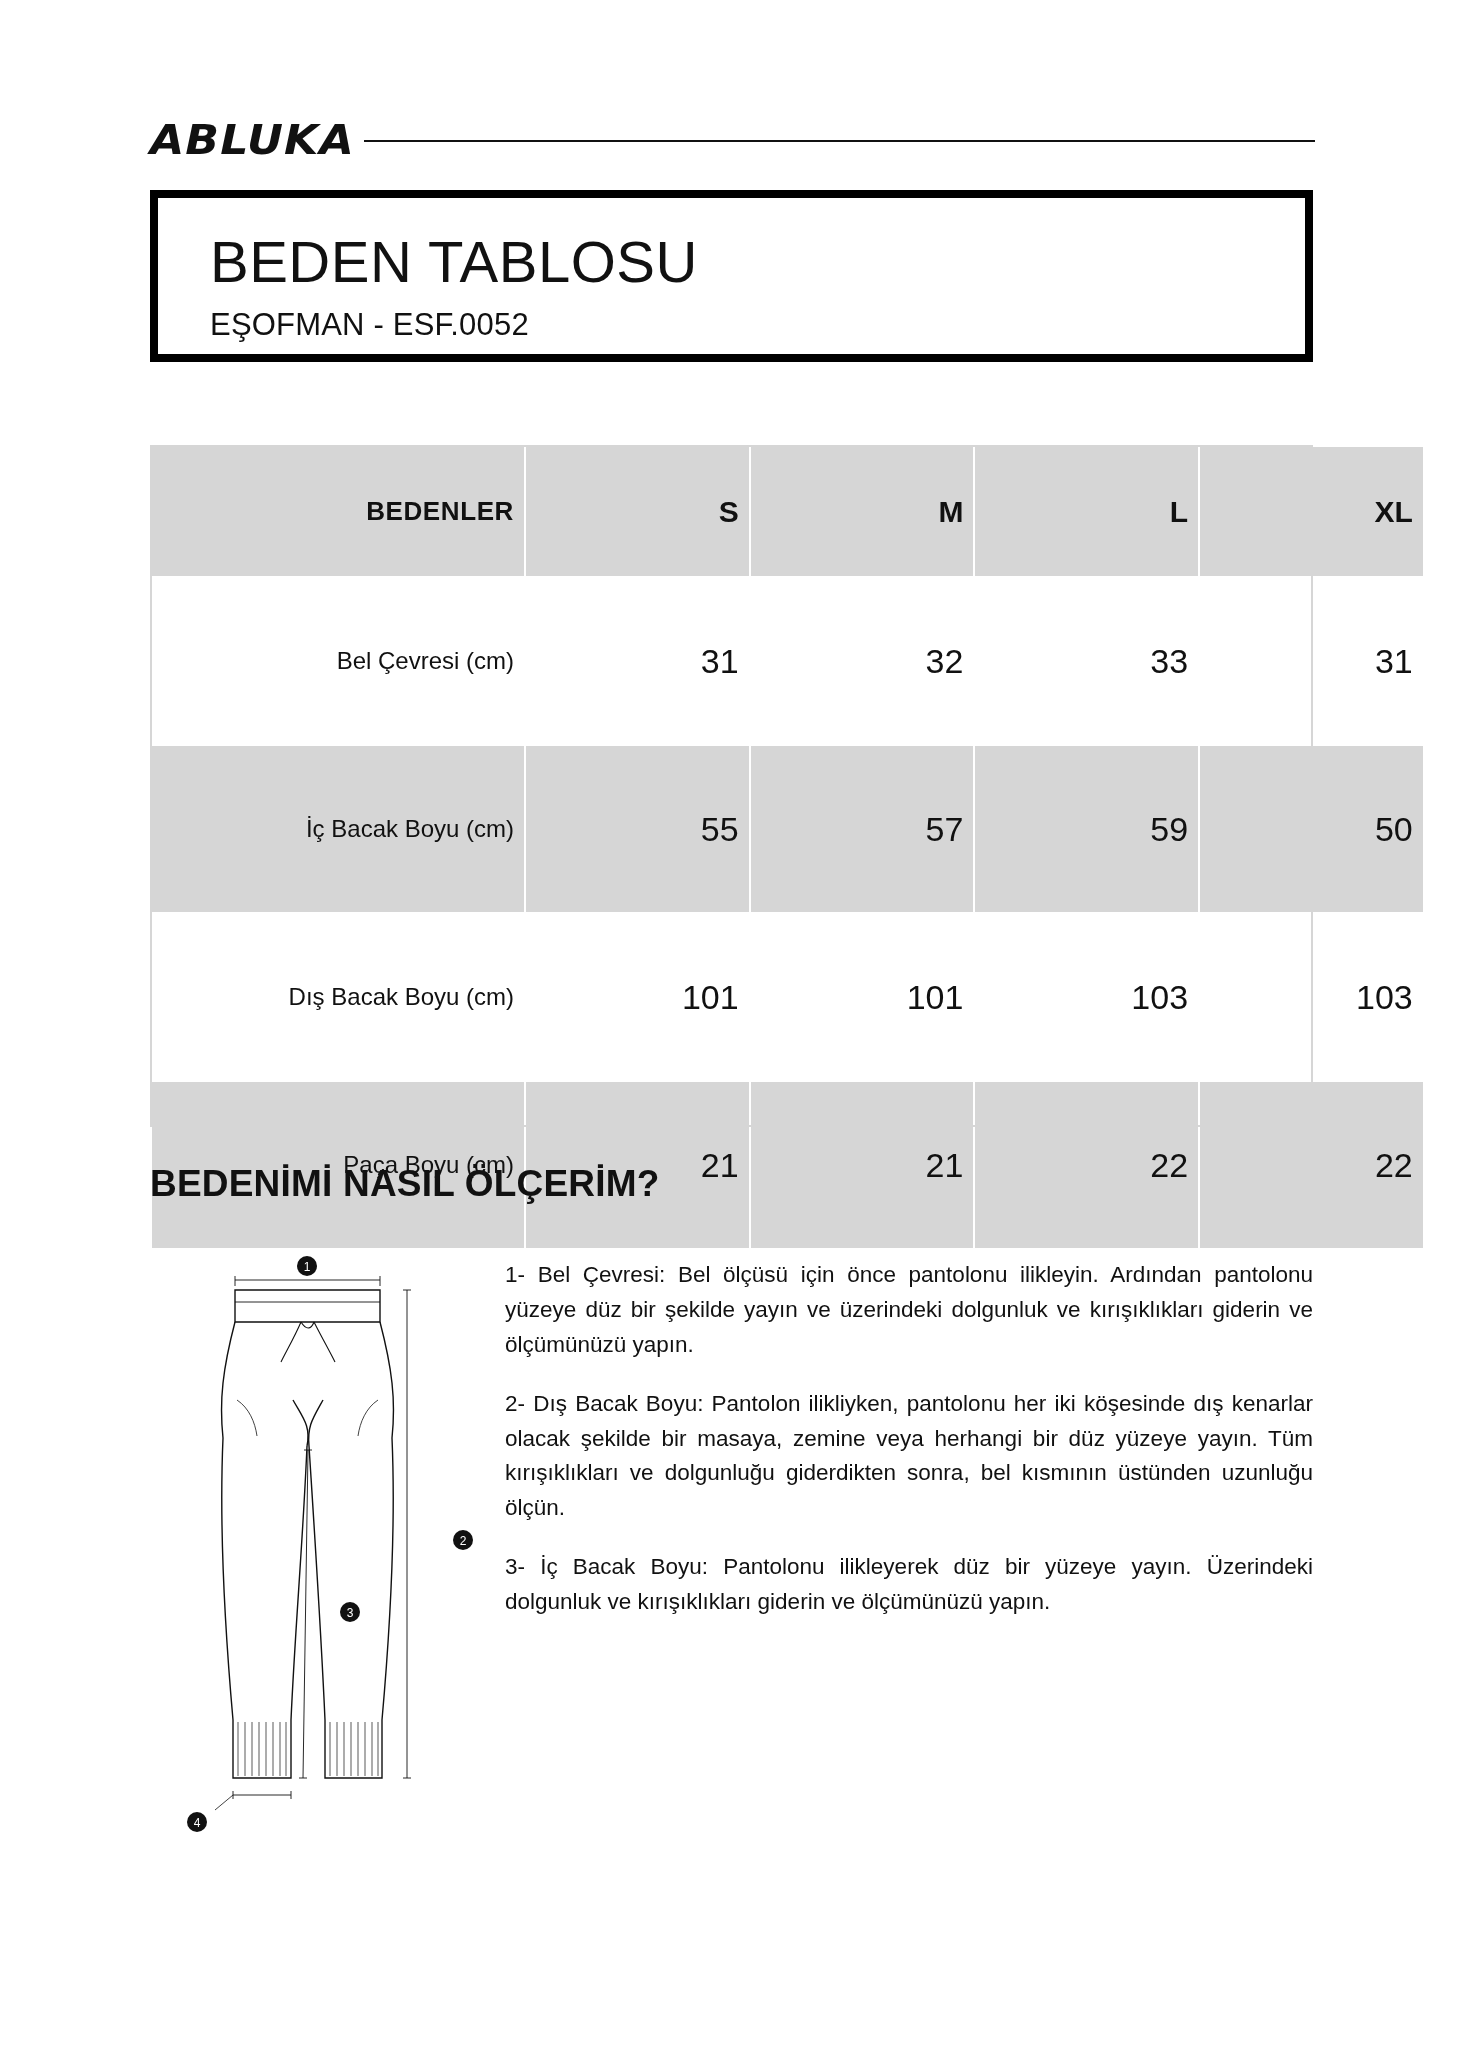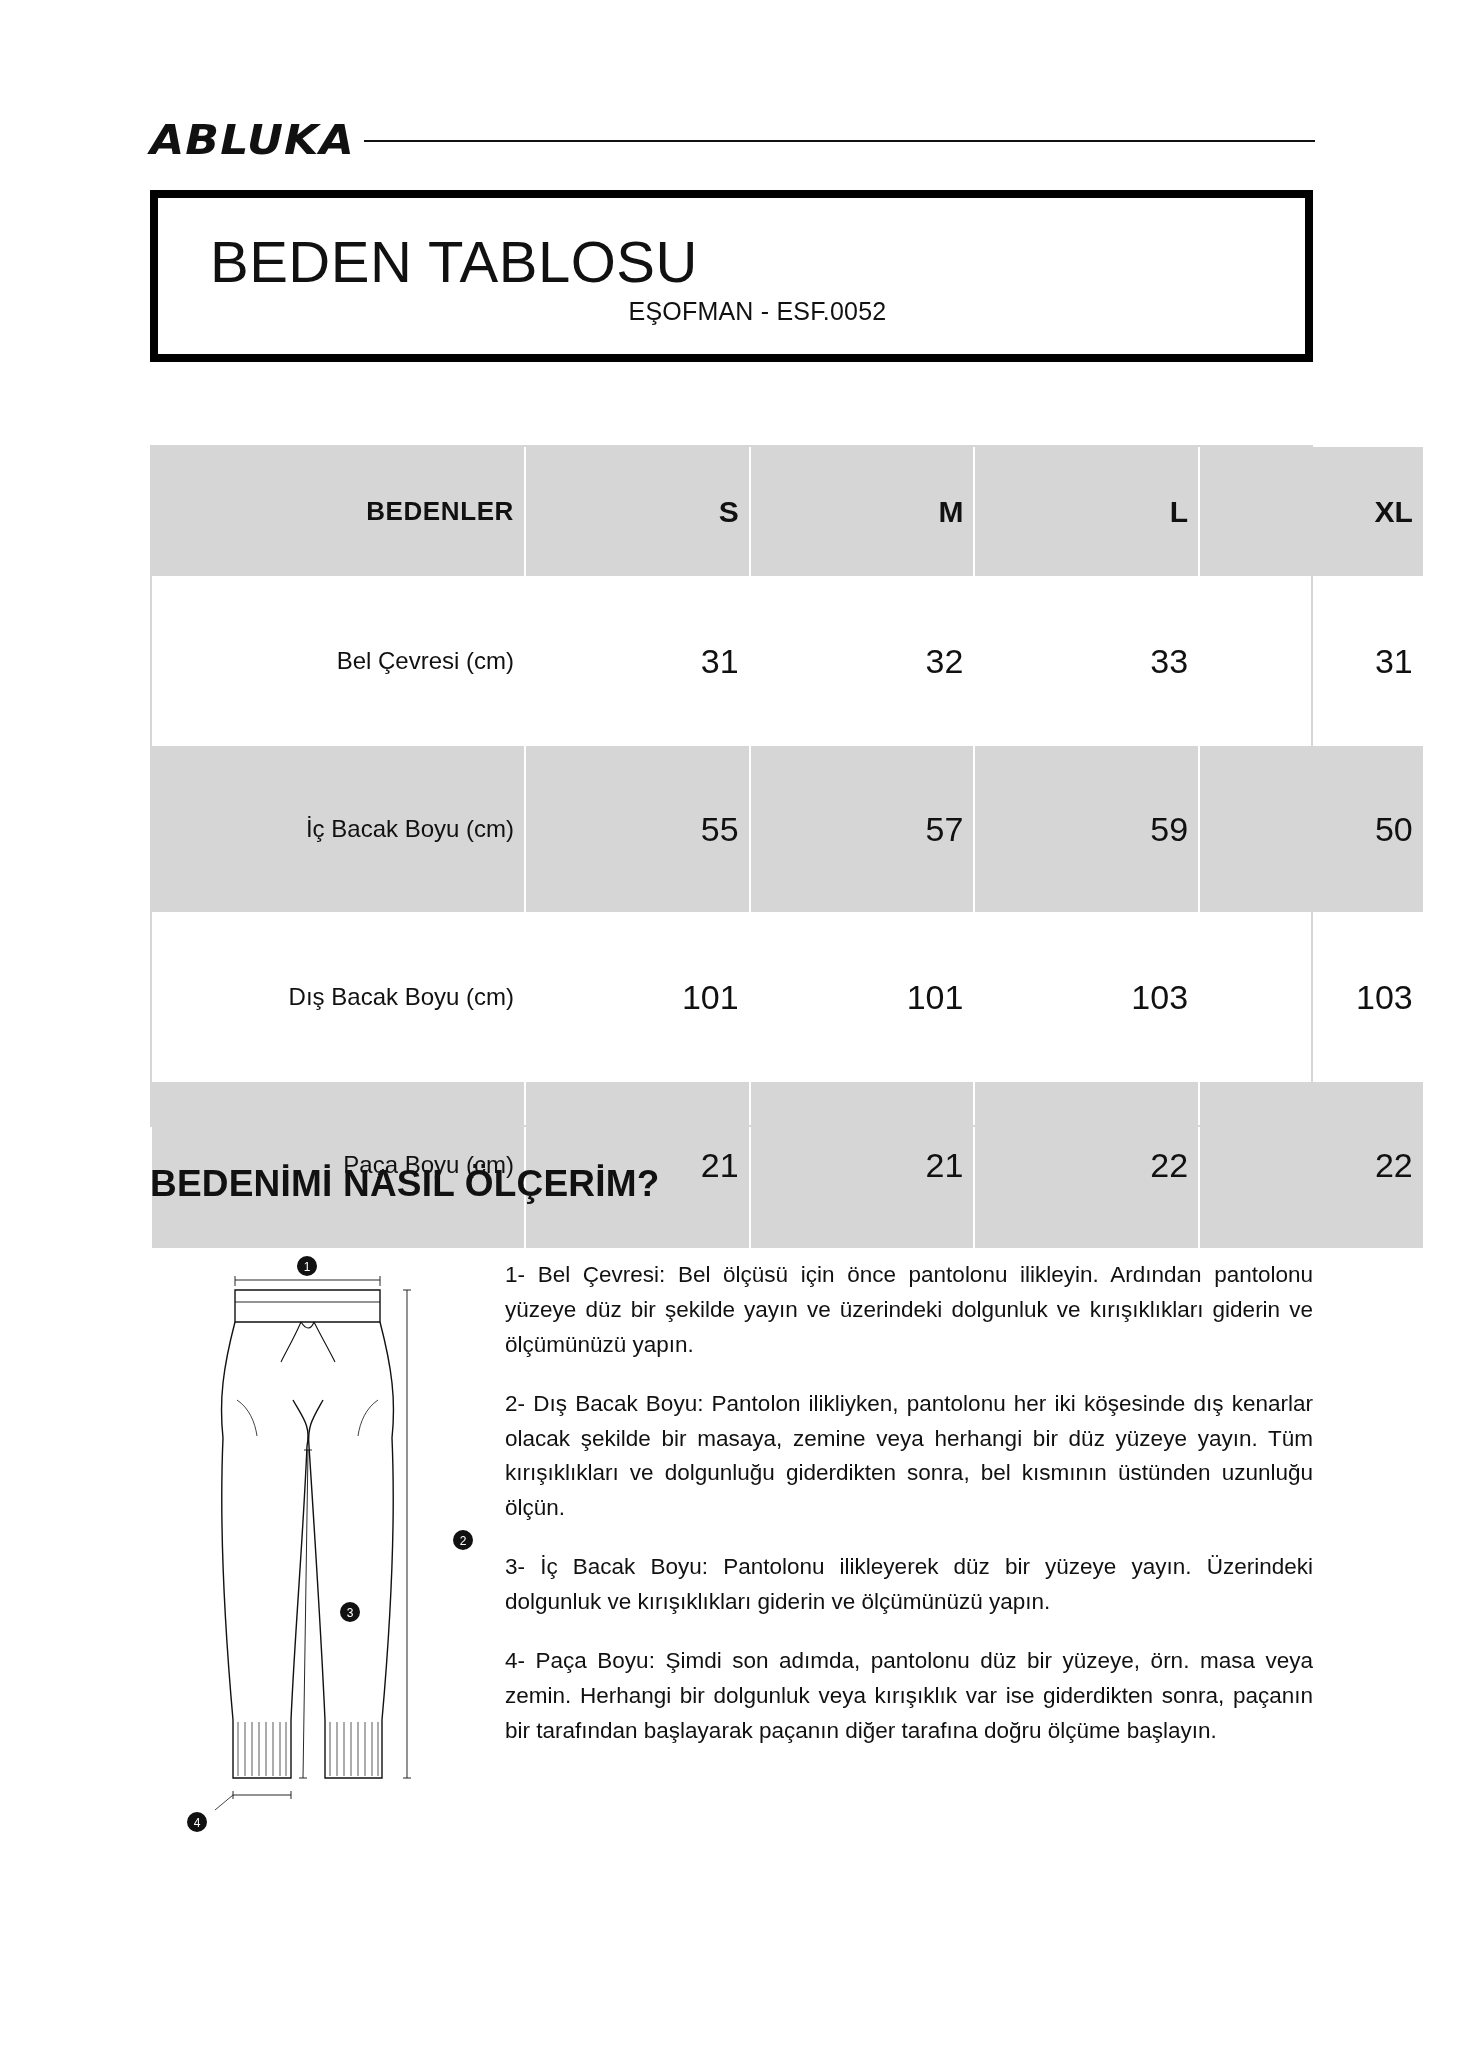--- a/index.html
+++ b/index.html
@@ -65,26 +65,25 @@
     padding: 34px 0 0 52px;
   }
   .title-main {
     font-size: 58px;
     font-weight: 400;
     letter-spacing: 0.5px;
     line-height: 1.05;
     color: #111;
   }
   .title-sub {
-    font-size: 25px;
+    font-size: 31px;
     font-weight: 400;
-    margin-top: 4px;
+    margin-top: 14px;
     color: #111;
     letter-spacing: 0.2px;
-    text-align: center;
   }
 
   
   .size-table {
     position: absolute;
     left: 150px;
     top: 445px;
     width: 1163px;
     border-collapse: collapse;
     table-layout: fixed;
@@ -319,16 +318,15 @@
         <circle cx="22" cy="572" r="10" fill="#111"></circle>
         <text x="22" y="577" font-family="Liberation Sans, sans-serif" font-size="12" fill="#fff" text-anchor="middle">4</text>
       </g>
     </svg>
   </div>
 
   <div class="instructions">
     <p>1- Bel Çevresi: Bel ölçüsü için önce pantolonu ilikleyin. Ardından pantolonu yüzeye düz bir şekilde yayın ve üzerindeki dolgunluk ve kırışıklıkları giderin ve ölçümünüzü yapın.</p>
     <p>2- Dış Bacak Boyu: Pantolon ilikliyken, pantolonu her iki köşesinde dış kenarlar olacak şekilde bir masaya, zemine veya herhangi bir düz yüzeye yayın. Tüm kırışıklıkları ve dolgunluğu giderdikten sonra, bel kısmının üstünden uzunluğu ölçün.</p>
     <p>3- İç Bacak Boyu: Pantolonu ilikleyerek düz bir yüzeye yayın. Üzerindeki dolgunluk ve kırışıklıkları giderin ve ölçümünüzü yapın.</p>
-    <p>4- Paça Boyu: Şimdi son adımda, pantolonu düz bir yüzeye, örn. masa veya zemin. Herhangi bir dolgunluk veya kırışıklık var ise giderdikten sonra, paçanın bir tarafından başlayarak paçanın diğer tarafına doğru ölçüme başlayın.</p>
   </div>
 
 </div>
 
 </body></html>

